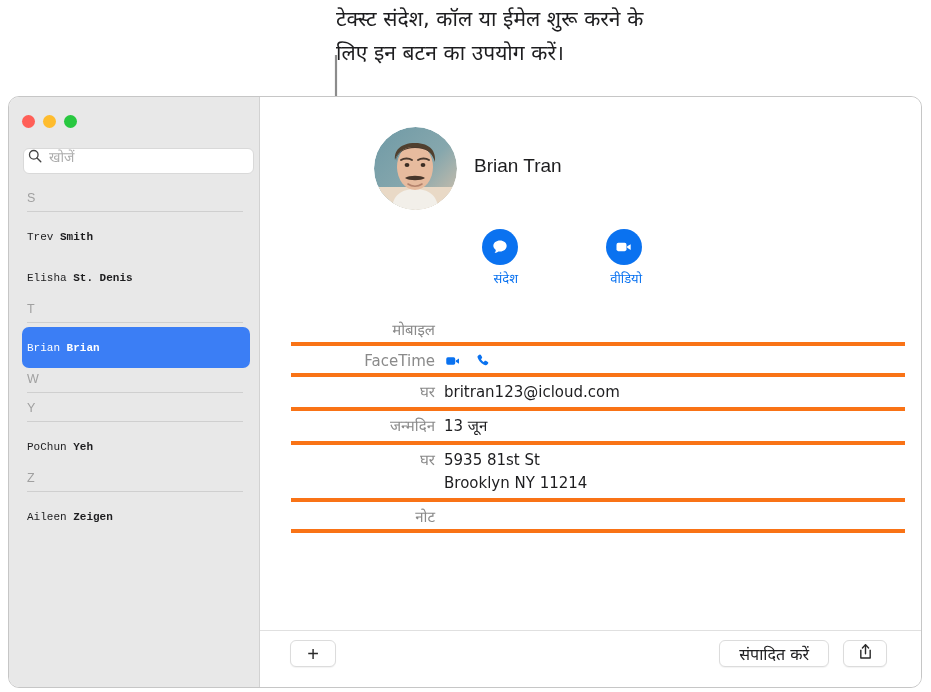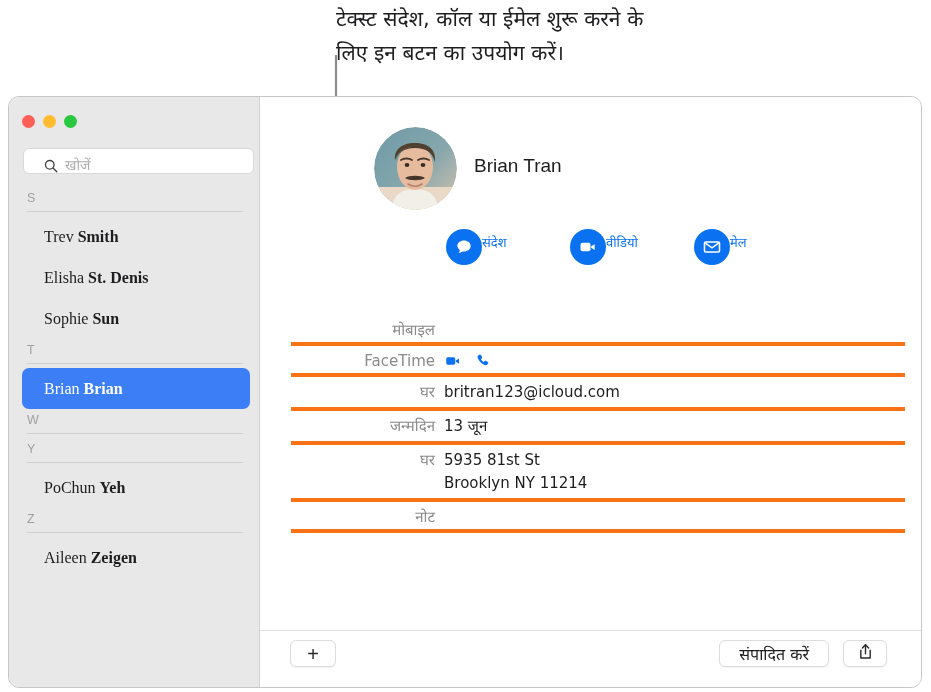--- a/index.html
+++ b/index.html
@@ -78,22 +78,22 @@
     position: absolute;
     left: 14px;
     top: 51px;
     width: 231px;
     height: 26px;
     background: #ffffff;
     border: 1px solid #d9d9d9;
     border-radius: 6px;
     box-sizing: border-box;
     display: flex;
-    align-items: flex-end;
-    padding: 0 20px;
+    align-items: flex-start;
+    padding: 0 4px;
   }
   #search-wrap .mag { flex: 0 0 auto; display:flex; align-items:center; }
   #search-input {
     border: none;
     outline: none;
     background: transparent;
     font-family: "DejaVu Sans", "Liberation Sans", sans-serif;
     font-size: 14px;
     color: #222;
     margin-left: 7px;
@@ -134,25 +134,24 @@
   .contact-row {
     height: 41px;
     margin: 0 9px 0 13px;
     display: flex;
     align-items: center;
     padding-left: 5px;
     border-radius: 7px;
     box-sizing: border-box;
   }
   .contact-row .nm {
-    font-size: 16px;
+    font-size: 11px;
     color: #1d1d1f;
-    font-family: Liberation Serif, serif;
+    font-family: Liberation Mono, monospace;
     white-space: nowrap;
-    margin-left: 17px;
   }
   .contact-row .nm .last { font-weight: bold; }
   .contact-row.selected { background: #3b7ef5; }
   .contact-row.selected .nm { color: #ffffff; }
 
   
   #main {
     flex: 1 1 auto;
     position: relative;
     background: #ffffff;
@@ -185,22 +184,22 @@
   #action-buttons {
     position: absolute;
     left: 186px;
     top: 132px;
     display: flex;
     gap: 52px;
   }
   .action-btn {
     width: 72px;
     display: flex;
-    flex-direction: row;
-    align-items: flex-start;
+    flex-direction: column;
+    align-items: flex-end;
     cursor: pointer;
   }
   .action-btn .circle {
     width: 36px;
     height: 36px;
     border-radius: 50%;
     background: #0a72f0;
     display: flex;
     align-items: center;
     justify-content: center;
@@ -319,23 +318,20 @@
     <div id="contact-list">
         <div class="section-head">
           <span class="letter">S</span>
           <span class="rule"></span>
         </div>
         <div class="contact-row">
           <span class="nm"><span>Trev </span><span class="last">Smith</span></span>
         </div>
         <div class="contact-row">
           <span class="nm"><span>Elisha </span><span class="last">St. Denis</span></span>
-        </div>
-        <div class="contact-row">
-          <span class="nm"><span>Sophie </span><span class="last">Sun</span></span>
         </div>
         <div class="section-head">
           <span class="letter">T</span>
           <span class="rule"></span>
         </div>
         <div class="contact-row selected">
           <span class="nm"><span>Brian </span><span class="last">Brian</span></span>
         </div>
         <div class="section-head">
           <span class="letter">W</span>
@@ -403,29 +399,20 @@
         </div>
         <div class="action-btn">
           <div class="circle" style="background: rgb(10, 114, 240);">
             <svg width="20" height="20" viewBox="0 0 24 24">
               <rect x="3" y="7" width="12" height="10" rx="2.2" fill="#ffffff"></rect>
               <path d="M15.8 11.2l4.2-2.6v7l-4.2-2.6z" fill="#ffffff"></path>
             </svg>
           </div>
           <div class="lbl" style="color: rgb(10, 114, 240);">वीडियो</div>
         </div>
-        <div class="action-btn">
-          <div class="circle" style="background: rgb(10, 114, 240);">
-            <svg width="20" height="20" viewBox="0 0 24 24">
-              <rect x="3" y="6" width="18" height="12" rx="1.6" fill="none" stroke="#ffffff" stroke-width="1.9"></rect>
-              <path d="M3.6 7L12 13 20.4 7" fill="none" stroke="#ffffff" stroke-width="1.9"></path>
-            </svg>
-          </div>
-          <div class="lbl" style="color: rgb(10, 114, 240);">मेल</div>
-        </div>
       </div>
 
     <div id="fields">
         <div class="field-row">
           <div class="flabel">मोबाइल</div>
         </div>
         <div class="field-row icons">
           <div class="flabel">FaceTime</div>
           <div class="fvalue"><span style="display: flex;"><svg width="18" height="18" viewBox="0 0 24 24">
                 <rect x="3" y="7" width="12" height="10" rx="2.2" fill="#0A72F0"></rect>

